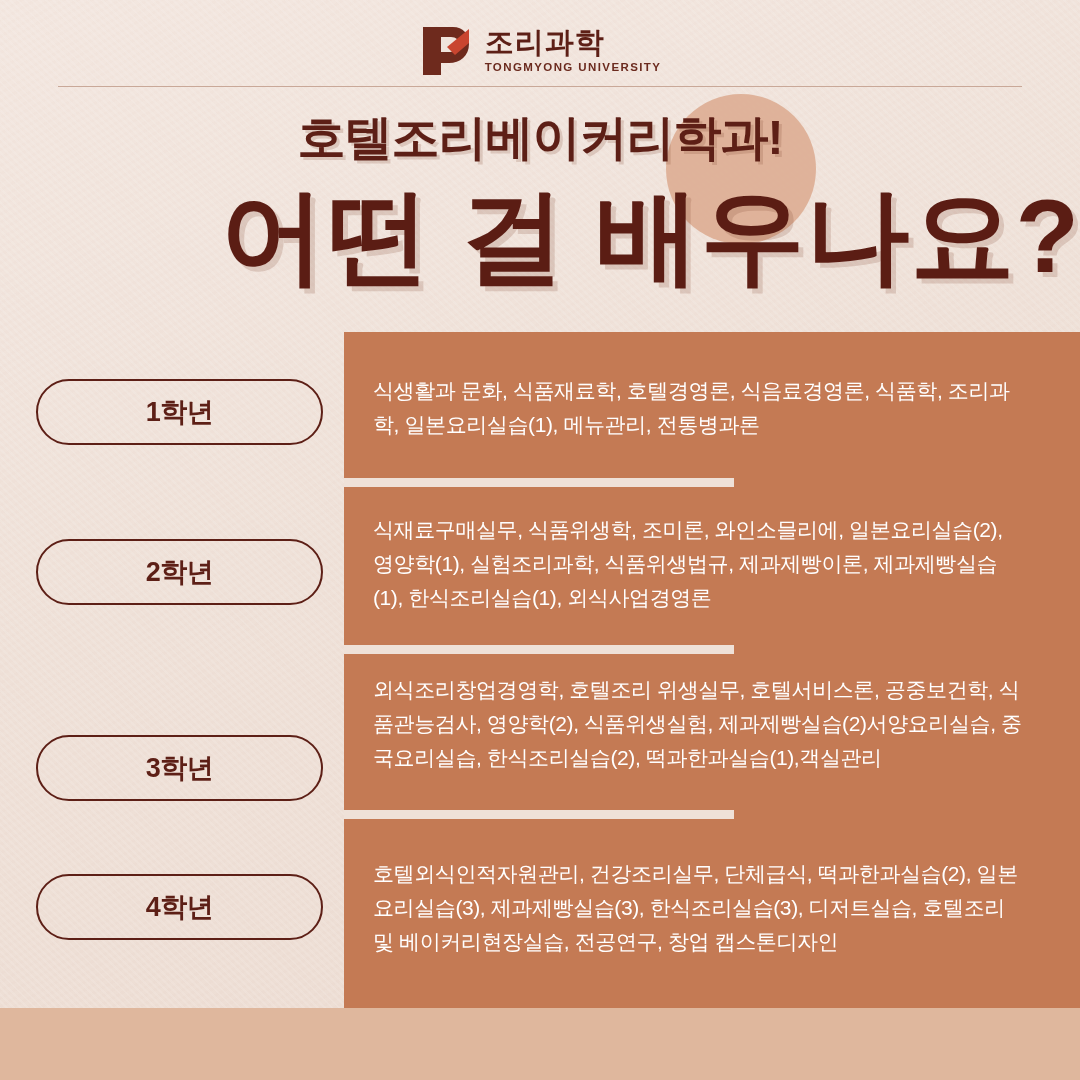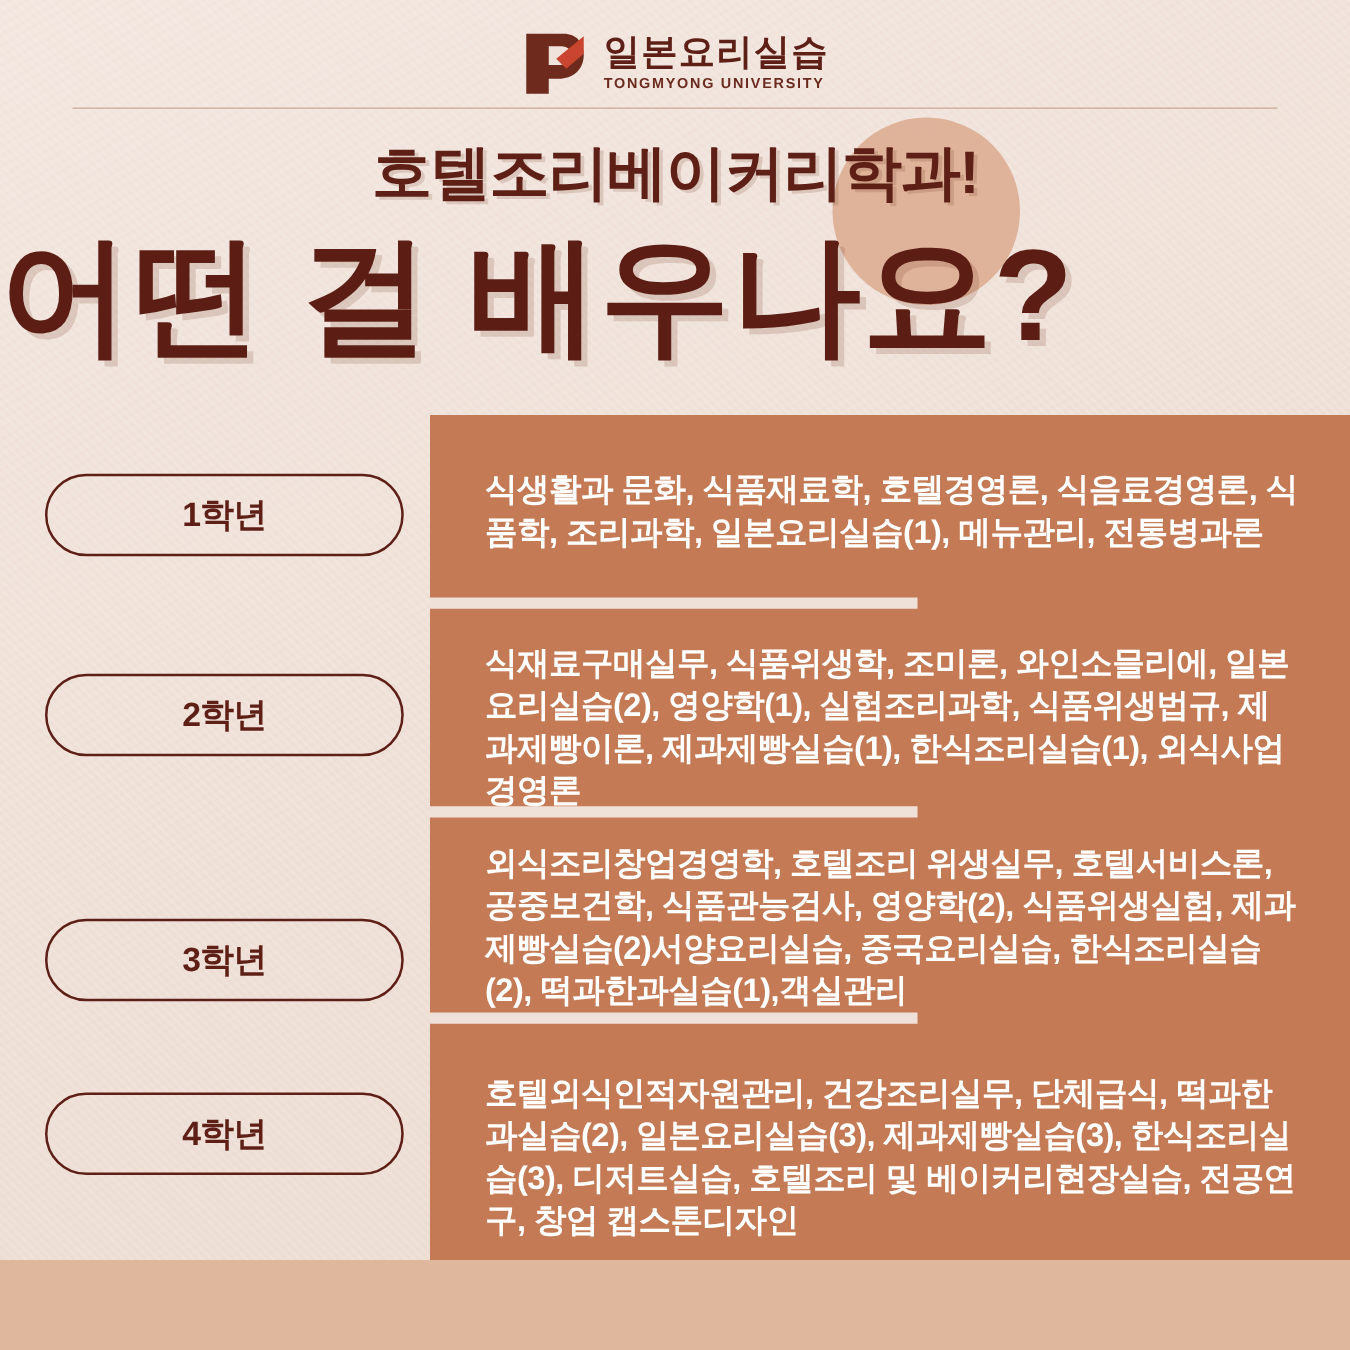--- a/index.html
+++ b/index.html
@@ -99,21 +99,21 @@
     font-weight: 800;
     letter-spacing: -1px;
     color: #5d1f16;
     text-shadow: 3px 3px 0 rgba(120,60,40,0.18);
   }
   .main-headline {
     position: absolute;
     top: 168px;
     left: 0;
     width: 100%;
-    text-align: left;
+    text-align: right;
     font-size: 104px;
     font-weight: 800;
     letter-spacing: 1px;
     color: #5b1d14;
     text-shadow: 5px 5px 0 rgba(120,60,40,0.18);
     white-space: nowrap;
   }
 
   
   .panel {
@@ -158,25 +158,25 @@
     justify-content: center;
     color: #5d1f16;
     font-size: 27px;
     font-weight: 700;
     letter-spacing: -0.5px;
     background: transparent;
     text-align: center;
   }
   .courses {
     position: absolute;
-    left: 388px;
+    left: 373px;
     width: 652px;
     color: #ffffff;
-    font-size: 26px;
-    font-weight: 700;
+    font-size: 21px;
+    font-weight: 400;
     line-height: 34px;
     letter-spacing: -0.4px;
   }
 </style>
 </head>
 <body>
 
 <div class="poster">
   <div class="grain"></div>
 
@@ -184,21 +184,21 @@
 
   <div class="logo-row">
     <div class="logo-mark">
       <svg width="54" height="56" viewBox="0 0 54 56" xmlns="http://www.w3.org/2000/svg">
         <path d="M4 4 H34 C44 4 50 11 50 21 C50 33 41 40 30 40 H22 V52 H4 Z" fill="#6e2a1d"></path>
         <path d="M22 14 H32 C37 14 40 17 40 21 C40 26 36 29 31 29 H22 Z" fill="#f0e3db"></path>
         <path d="M28 24 L50 6 L50 20 L36 32 Z" fill="#c9452f"></path>
       </svg>
     </div>
     <div class="logo-text">
-      <span class="logo-kr">일본요리실습</span>
+      <span class="logo-kr">조리과학</span>
       <span class="logo-en">TONGMYONG UNIVERSITY</span>
     </div>
   </div>
   <div class="divider"></div>
 
   <div class="sub-headline">호텔조리베이커리학과!</div>
   <div class="main-headline">어떤 걸 배우나요?</div>
 
   <div class="panel"></div>
   <div class="panel-sep" style="top:478px"></div>

